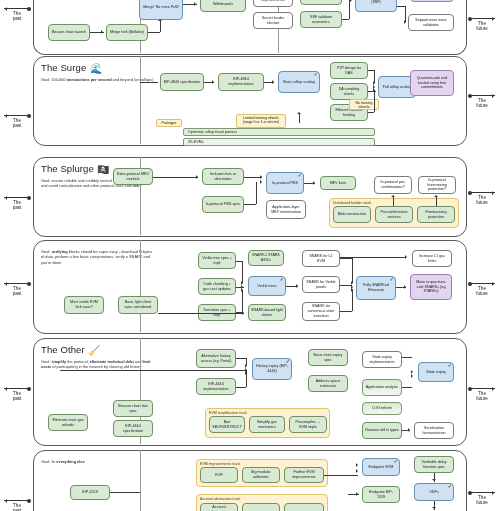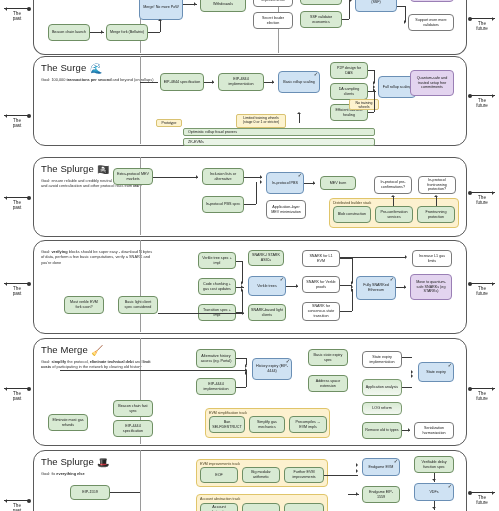--- a/index.html
+++ b/index.html
@@ -297,21 +297,21 @@
   <div class="ln lnh" style="left:396px;top:287px;width:10px;"></div>
   <div class="arw" style="left:404px;top:284.6px;"></div>
   <div class="ln lnh" style="left:340px;top:257px;width:66px;"></div>
   <div class="arw" style="left:405px;top:254.6px;"></div>
   <div class="ln lnh" style="left:158px;top:313px;width:86px;"></div>
   <div class="arw" style="left:242px;top:310.6px;"></div>
 
   <div class="section" style="top:338px;width:432px;height:106px;"></div>
   <div class="sec-head" style="left:41px;top:344px;">
     <div class="sec-title">
-      <span>The Merge</span><span class="sec-emoji">🧹</span>
+      <span>The Other</span><span class="sec-emoji">🧹</span>
     </div>
     <div class="sec-goal">
       <span>Goal: </span><b>simplify</b><span> the protocol, </span><b>eliminate technical debt</b><span> and </span><b>limit costs</b><span> of participating in the network by clearing old history</span>
     </div>
   </div>
   <div class="rail" style="left:140px;top:338px;height:106px;"></div>
   <div class="past-mark" style="left:0px;top:388px;">
     <span class="arrowline"></span>
     <div class="axis-lbl">The</div>
     <div class="axis-lbl">past</div>
@@ -360,23 +360,20 @@
   <div class="arw" style="left:245px;top:370.6px;"></div>
   <div class="ln lnh" style="left:402px;top:357px;width:10px;"></div>
   <div class="ln lnh" style="left:402px;top:387px;width:10px;"></div>
   <div class="arw" style="left:411px;top:369.6px;"></div>
   <div class="arw" style="left:411px;top:373.6px;"></div>
   <div class="ln lnh" style="left:402px;top:430px;width:8px;"></div>
   <div class="arw" style="left:408px;top:427.6px;"></div>
 
   <div class="section" style="top:450px;width:432px;height:90px;"></div>
   <div class="sec-head" style="left:41px;top:456px;">
-    <div class="sec-title">
-      <span>The Splurge</span><span class="sec-emoji">🎩</span>
-    </div>
     <div class="sec-goal">
       <span>Goal: fix </span><b>everything else</b>
     </div>
   </div>
   <div class="rail" style="left:140px;top:450px;height:61px;"></div>
   <div class="past-mark" style="left:0px;top:500px;">
     <span class="arrowline"></span>
     <div class="axis-lbl">The</div>
     <div class="axis-lbl">past</div>
   </div>

